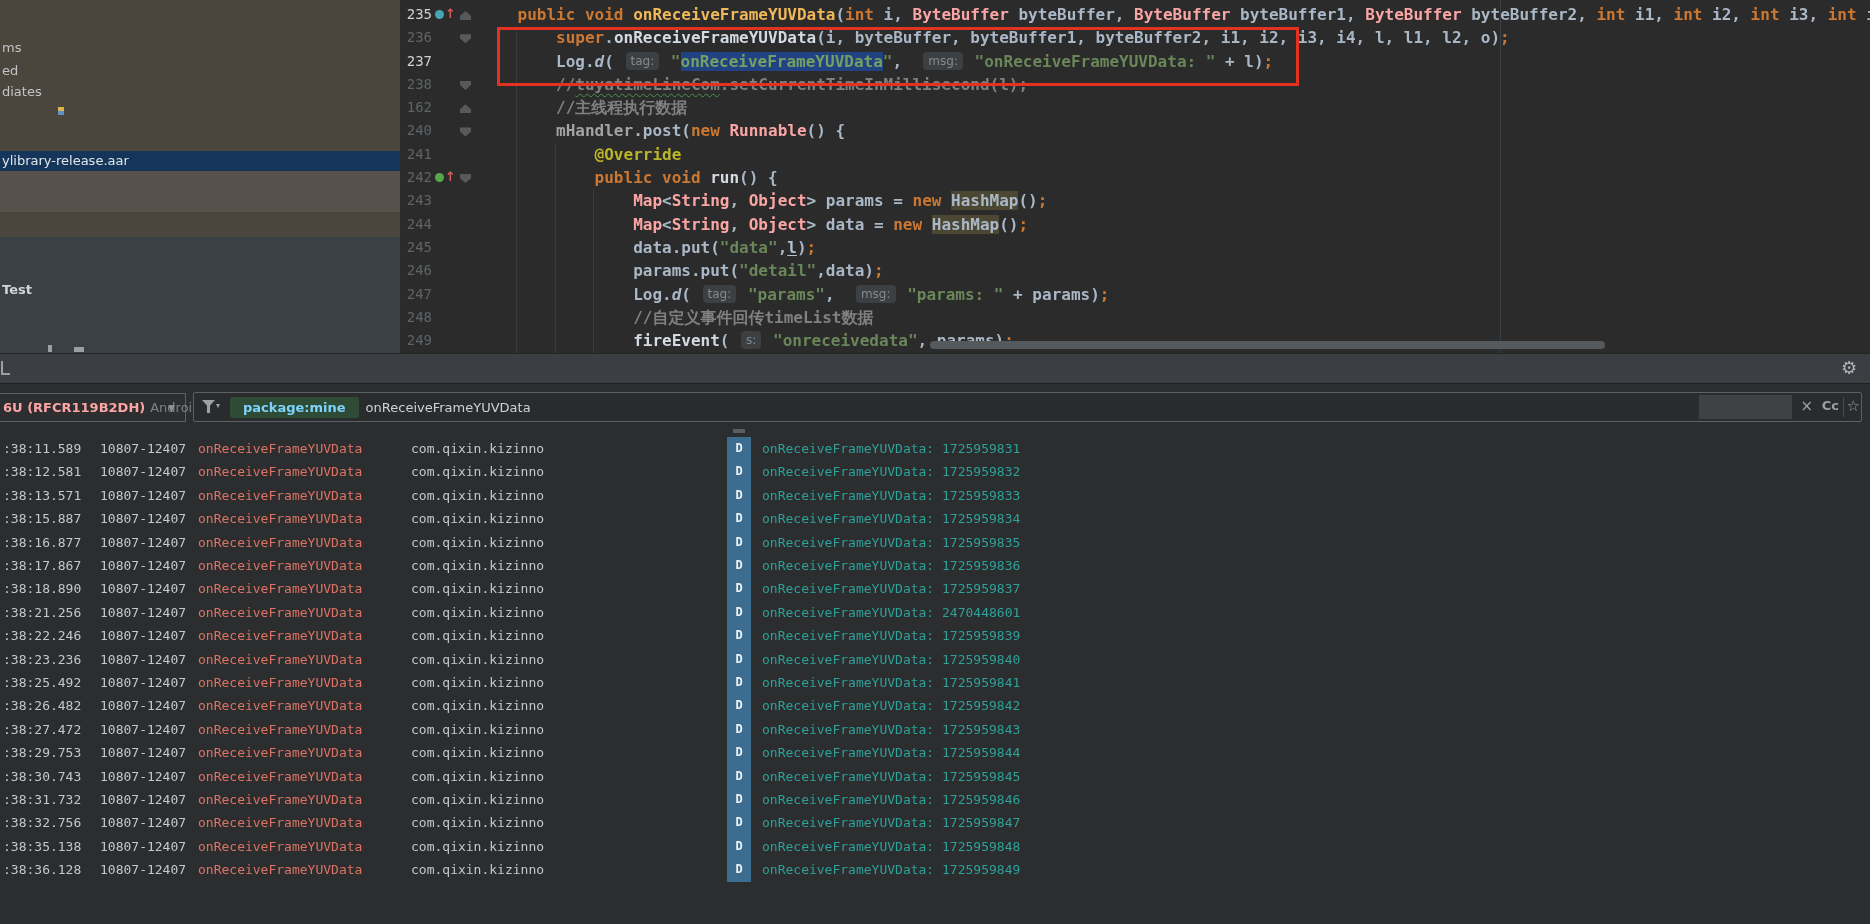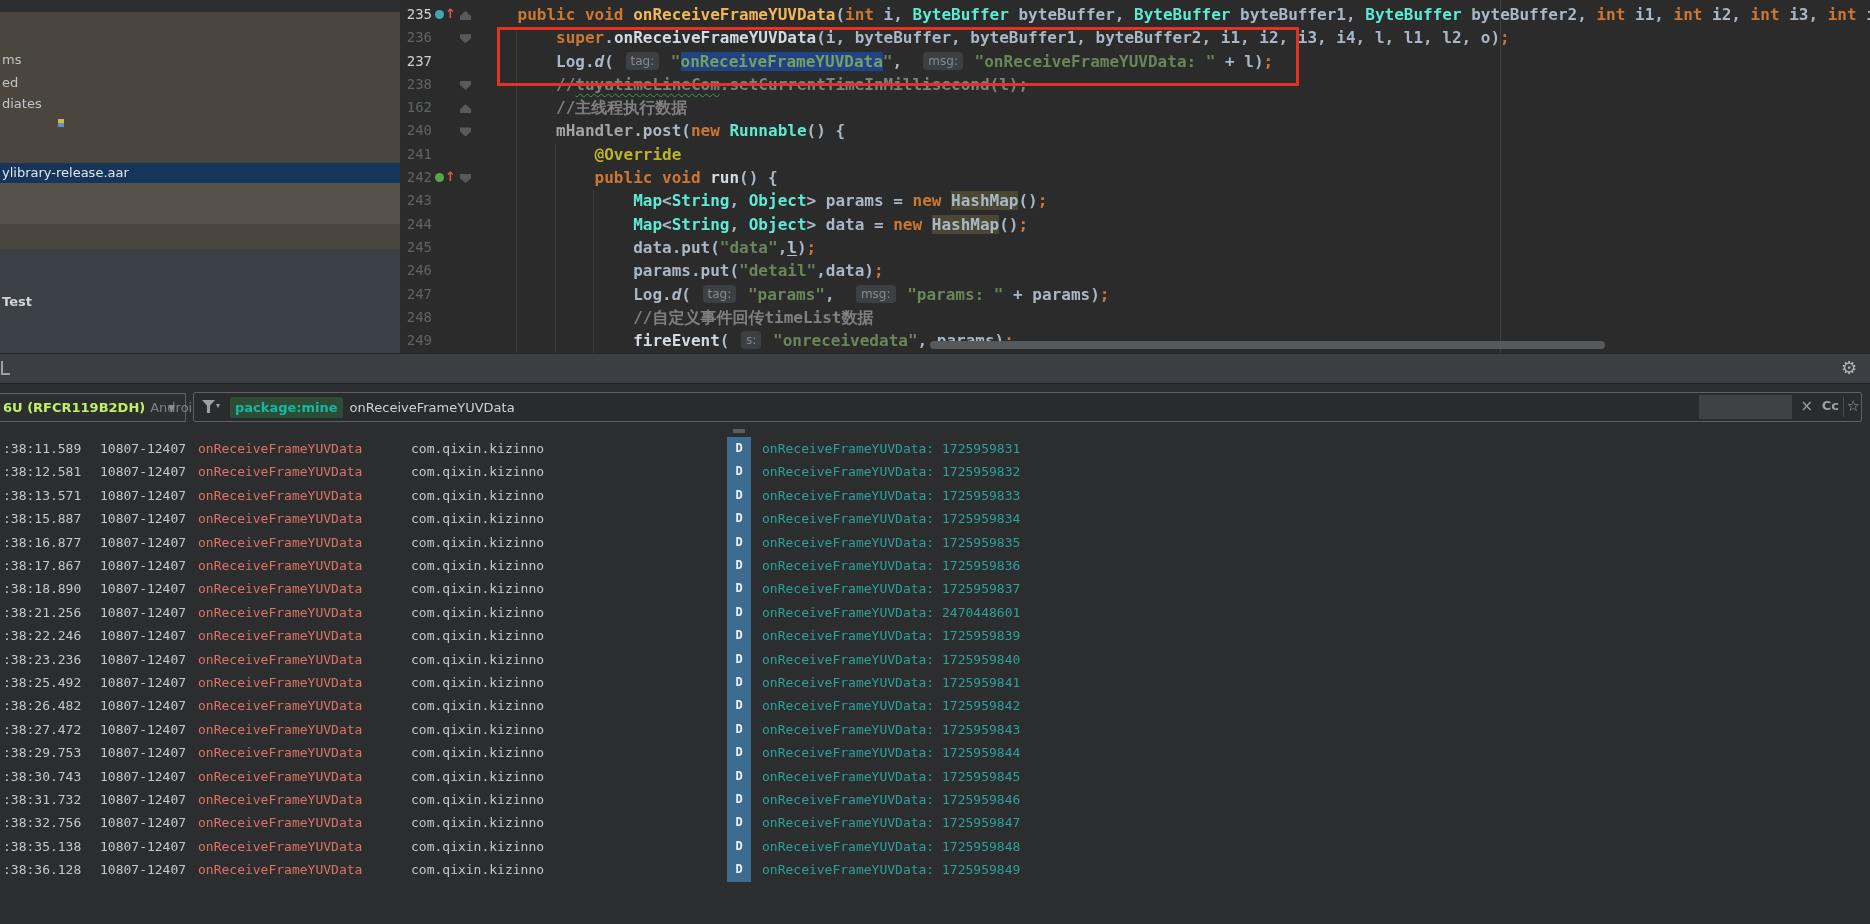--- a/index.html
+++ b/index.html
@@ -1,18 +1,18 @@
 <!DOCTYPE html>
 <html><head>
 <meta charset="utf-8">
 <style>
   html,body{margin:0;padding:0;background:#2b2d2e;overflow:hidden;}
   .screen{position:relative;width:1870px;height:924px;background:#2b2d2e;font-family:"DejaVu Sans",sans-serif;}
   
-  .project-panel{position:absolute;left:0;top:12px;width:400px;height:353px;background:#4a463e;overflow:hidden;padding-left:8px;}
+  .project-panel{position:absolute;left:0;top:0;width:400px;height:353px;background:#4a463e;overflow:hidden;padding-left:8px;}
   .pp-item{position:absolute;left:2px;color:#c2c4c6;font:13px/20px "DejaVu Sans",sans-serif;}
   .pp-band{position:absolute;left:0;top:171px;width:400px;height:41px;background:#56514a;}
   .pp-selected{position:absolute;left:0;top:151px;width:400px;height:20px;background:#15365a;color:#e2e5e8;font:13px/20px "DejaVu Sans",sans-serif;padding-left:2px;box-sizing:border-box;}
   .pp-lower{position:absolute;left:0;top:237px;width:400px;height:116px;background:#3a4046;}
   .pp-test{position:absolute;left:2px;top:45px;color:#d2d5d7;font-weight:bold;font-size:13px;}
   .pp-frag{position:absolute;background:#9b9fa3;}
   .pp-fragicon{position:absolute;left:58px;top:107px;width:6px;height:8px;background:linear-gradient(#d8b44a 50%,#5b93c8 50%);}
   
   .editor{position:absolute;left:400px;top:0;width:1470px;height:353px;background:#2b2b2b;overflow:hidden;}
   .guide{position:absolute;width:1px;background:#3a3a3a;}
@@ -28,47 +28,47 @@
   .garr{position:absolute;left:13px;top:1px;color:#cf5b56;font:bold 13px/20px "DejaVu Sans",sans-serif;font-style:normal;}
   .fold{flex:none;width:17px;position:relative;}
   .pent{position:absolute;left:2px;top:8px;width:11px;height:9px;background:#575a5d;}
   .pent.down{clip-path:polygon(0 0,100% 0,100% 45%,50% 100%,0 45%);}
   .pent.up{clip-path:polygon(50% 0,100% 55%,100% 100%,0 100%,0 55%);}
   .codetext{font:bold 16px/23.3px "DejaVu Sans Mono",monospace;color:#a9b7c6;padding-left:4px;}
   .s-kw{color:#cc7832;}
   .s-pl{color:#a9b7c6;}
   .s-meth{color:#f0b858;}
   .s-methb{color:#d3dae2;}
-  .s-cls{color:#5eead4;}
+  .s-cls{color:#fca5a5;}
   .s-str{color:#6a8759;}
   .s-strsel{color:#74a063;background:#214283;}
   .s-cmt{color:#808080;}
   .s-cmtw{color:#808080;text-decoration:underline wavy #4f8f4f 1px;text-underline-offset:3px;}
   .s-ann{color:#bbb529;}
   .s-field{color:#a3a3a3;}
   .s-ital{color:#a9b7c6;font-style:italic;}
   .s-ul{color:#b6c2ce;text-decoration:underline;text-underline-offset:2px;}
   .s-hint{font:12px/16px "DejaVu Sans",sans-serif;font-weight:normal;color:#85898d;background:#3d4043;border-radius:4px;padding:1px 5px;display:inline-block;vertical-align:2px;margin:0 2px;}
   .red-box{position:absolute;left:97px;top:27px;width:796px;height:53px;border:3px solid #e23222;z-index:5;pointer-events:none;}
   .hscroll{position:absolute;left:530px;top:341px;width:675px;height:8px;background:#56595c;border-radius:4px;z-index:6;}
   
   .logcat-toolbar{position:absolute;left:0;top:353px;width:1870px;height:31px;background:#3b3e42;border-top:1px solid #262626;border-bottom:1px solid #1e2021;box-sizing:border-box;}
   .tabfrag{position:absolute;left:1px;top:7px;width:7px;height:12px;border-left:2px solid #9aa0a4;border-bottom:2px solid #9aa0a4;}
   .gear{position:absolute;left:1841px;top:3px;color:#b0b3b5;font-size:18px;}
   
   .filter-row{position:absolute;left:0;top:385px;width:1870px;height:42px;background:#2b2d2f;}
   .device-select{position:absolute;left:0;top:8px;width:186px;height:29px;border:1px solid #5d6165;border-left:none;box-sizing:border-box;display:flex;align-items:center;background:#2c2e30;}
-  .dev-name{color:#bef264;font:bold 13px "DejaVu Sans",sans-serif;padding-left:3px;white-space:pre;}
+  .dev-name{color:#fca5a5;font:bold 13px "DejaVu Sans",sans-serif;padding-left:3px;white-space:pre;}
   .dev-os{color:#7d8184;font:13px "DejaVu Sans",sans-serif;padding-left:5px;white-space:pre;}
   .dev-arrow{position:absolute;right:10px;color:#8e9194;font-size:9px;}
   .filter-box{position:absolute;left:193px;top:7px;width:1669px;height:30px;border:1px solid #5d6165;border-radius:2px;box-sizing:border-box;background:#292b2d;display:flex;align-items:center;}
   .funnel{position:relative;width:24px;height:16px;margin-left:8px;}
   .funnel-shape{position:absolute;left:0;top:1px;width:13px;height:13px;background:#9ca0a3;clip-path:polygon(0 0,100% 0,62% 42%,62% 100%,38% 100%,38% 42%);}
   .funnel-caret{position:absolute;left:14px;top:2px;color:#9ca0a3;font-size:8px;font-style:normal;}
-  .chip{background:#2e4b35;color:#14b8a6;font:bold 13px/19px "DejaVu Sans",sans-serif;padding:1px 5px;border-radius:2px;margin-left:4px;}
+  .chip{background:#2e4b35;color:#7dd3fc;font:bold 13px/19px "DejaVu Sans",sans-serif;padding:1px 13px;border-radius:2px;margin-left:4px;}
   .ftext{color:#ced2d6;font:13px "DejaVu Sans",sans-serif;margin-left:7px;}
   .fend{position:absolute;right:69px;top:2px;width:93px;height:24px;background:#3f4245;}
   .fclear{position:absolute;right:48px;top:4px;color:#9ca0a3;font-size:15px;}
   .fcc{position:absolute;right:22px;top:5px;color:#9ca0a3;font:bold 13px "DejaVu Sans",sans-serif;}
   .fdiv{position:absolute;right:17px;top:4px;width:1px;height:20px;background:#4a4d50;}
   .fstar{position:absolute;right:1px;top:4px;color:#9ca0a3;font-size:15px;}
   
   .log-area{position:absolute;left:0;top:427px;width:1870px;height:497px;background:#2b2d2e;overflow:hidden;}
   .log-handle{position:absolute;left:733px;top:2px;width:12px;height:4px;background:#5a5e61;}
   .log-row{position:absolute;left:0;width:1870px;height:23.4px;font:13px/23.4px "DejaVu Sans Mono",monospace;}

